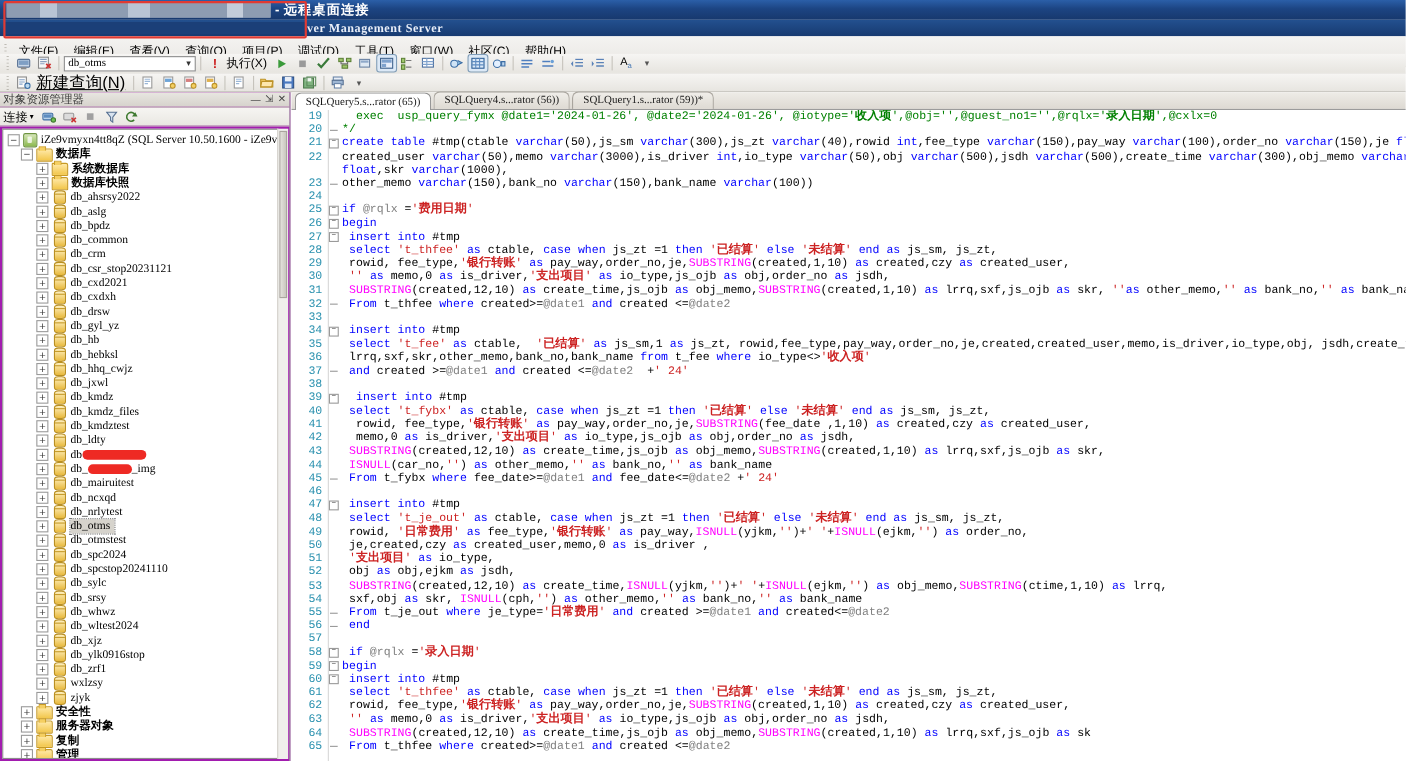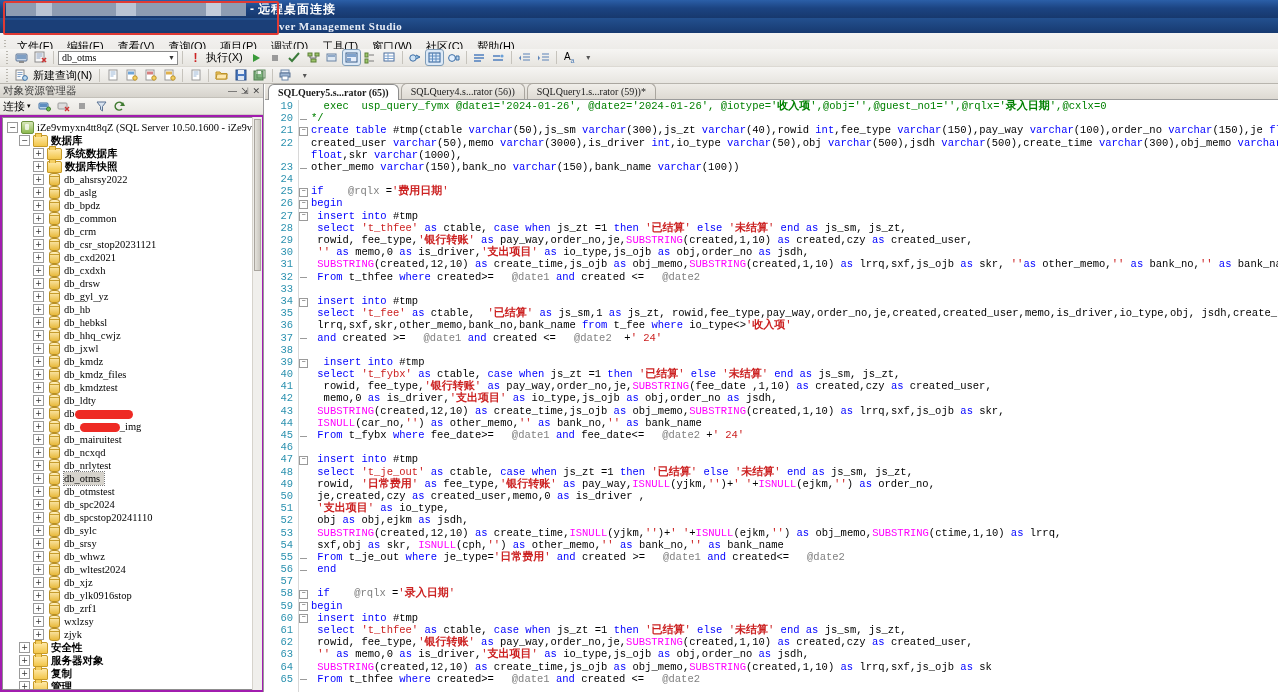--- a/index.html
+++ b/index.html
@@ -73,21 +73,21 @@
     position:relative;
   }
   .tb-ico.pressed{background:#dce9f7;outline:1px solid #7f9db9;}
   .db-combo{
     width:120px;height:14px;background:#ffffff;border:1px solid #8d8d8d;
     font-size:10px;display:flex;align-items:center;padding-left:3px;
     box-sizing:border-box;margin:0 1px;font-family:"Liberation Serif",serif;
   }
   .db-combo .arrow{margin-left:auto;margin-right:2px;font-size:7px;color:#333;}
   .exec-label{font-size:11px;color:#000;padding:0 4px 0 1px;white-space:nowrap;}
-  .nq-label{font-size:11px;color:#000;padding:0 4px 0 2px;white-space:nowrap;}
+  .nq-label{font-size:15px;color:#000;padding:0 4px 0 2px;white-space:nowrap;text-decoration:underline;}
 
   
   .oe{
     position:absolute;left:0;top:84px;width:264px;height:608px;
     background:#a21caf;border-right:1px solid #9b9b9b;box-sizing:border-box;
   }
   .oe-head{
     height:14px;background:linear-gradient(180deg,#e8e6e1 0%,#d6d3cc 100%);
     display:flex;align-items:center;padding:0 3px;box-sizing:border-box;
     border-bottom:1px solid #c3c0b9;
@@ -156,21 +156,21 @@
     display:flex;align-items:flex-end;padding-left:3px;box-sizing:border-box;
     border-bottom:1px solid #9b9b9b;
   }
   .tab{
     height:15px;line-height:15px;padding:0 9px;font-size:10px;
     font-family:"Liberation Serif","DejaVu Serif",serif;
     background:linear-gradient(180deg,#f0eee9 0%,#dedad3 100%);
     border:1px solid #a9a59e;border-bottom:none;
     border-radius:6px 6px 0 0;margin-right:2px;color:#1a1a1a;white-space:nowrap;cursor:default;
   }
-  .tab.active{background:#ffffff;font-weight:bold;border-color:#8d8d8d;position:relative;top:1px;}
+  .tab.active{background:#ffffff;font-weight:normal;border-color:#8d8d8d;position:relative;top:1px;}
 
   .code-wrap{
     position:absolute;left:0;top:16px;right:0;bottom:0;background:#fff;overflow:hidden;
   }
   .code{
     font-family:"Liberation Mono","DejaVu Sans Mono",monospace;
     font-size:10.5px;line-height:12.2px;white-space:pre;
   }
   .crow{display:flex;height:12.2px;align-items:flex-end;}
   .lno{
@@ -192,21 +192,21 @@
   }
   .ctext{flex:1;padding-left:2px;}
 
   
   .kw{color:#0000ff;}
   .fn{color:#ff00ff;}
   .str{color:#cc2222;}
   .strcjk{color:#cc2222;font-family:"DejaVu Sans",sans-serif;font-weight:bold;font-size:11px;}
   .cmt{color:#008000;}
   .cmtcjk{color:#008000;font-family:"DejaVu Sans",sans-serif;font-weight:bold;font-size:11px;}
-  .var{color:#808080;margin-left:18px;}
+  .var{color:#808080;}
   .pl{color:#000000;}
 
   
   .wm{
     position:absolute;right:10px;bottom:6px;
     font-family:"DejaVu Sans",sans-serif;font-weight:bold;font-size:30px;
     color:#1a1a1a;opacity:.92;letter-spacing:1px;white-space:nowrap;
     pointer-events:none;
   }
   .wm .at{font-weight:normal;}
@@ -218,21 +218,21 @@
 
   <div class="rdp-bar">
     <span class="rdp-redact"></span>
     <span>-</span>
     <span class="rdp-title">远程桌面连接</span>
   </div>
   <div class="redbox"></div>
 
   <div class="ssms-title">
     <span class="ssms-redact"></span>
-    <span>ver Management Studio</span>
+    <span>ver Management Server</span>
   </div>
 
   <div class="menubar">
     <div class="grip"></div>
     <div class="menu-item">文件(F)</div>
     <div class="menu-item">编辑(E)</div>
     <div class="menu-item">查看(V)</div>
     <div class="menu-item">查询(Q)</div>
     <div class="menu-item">项目(P)</div>
     <div class="menu-item">调试(D)</div>

